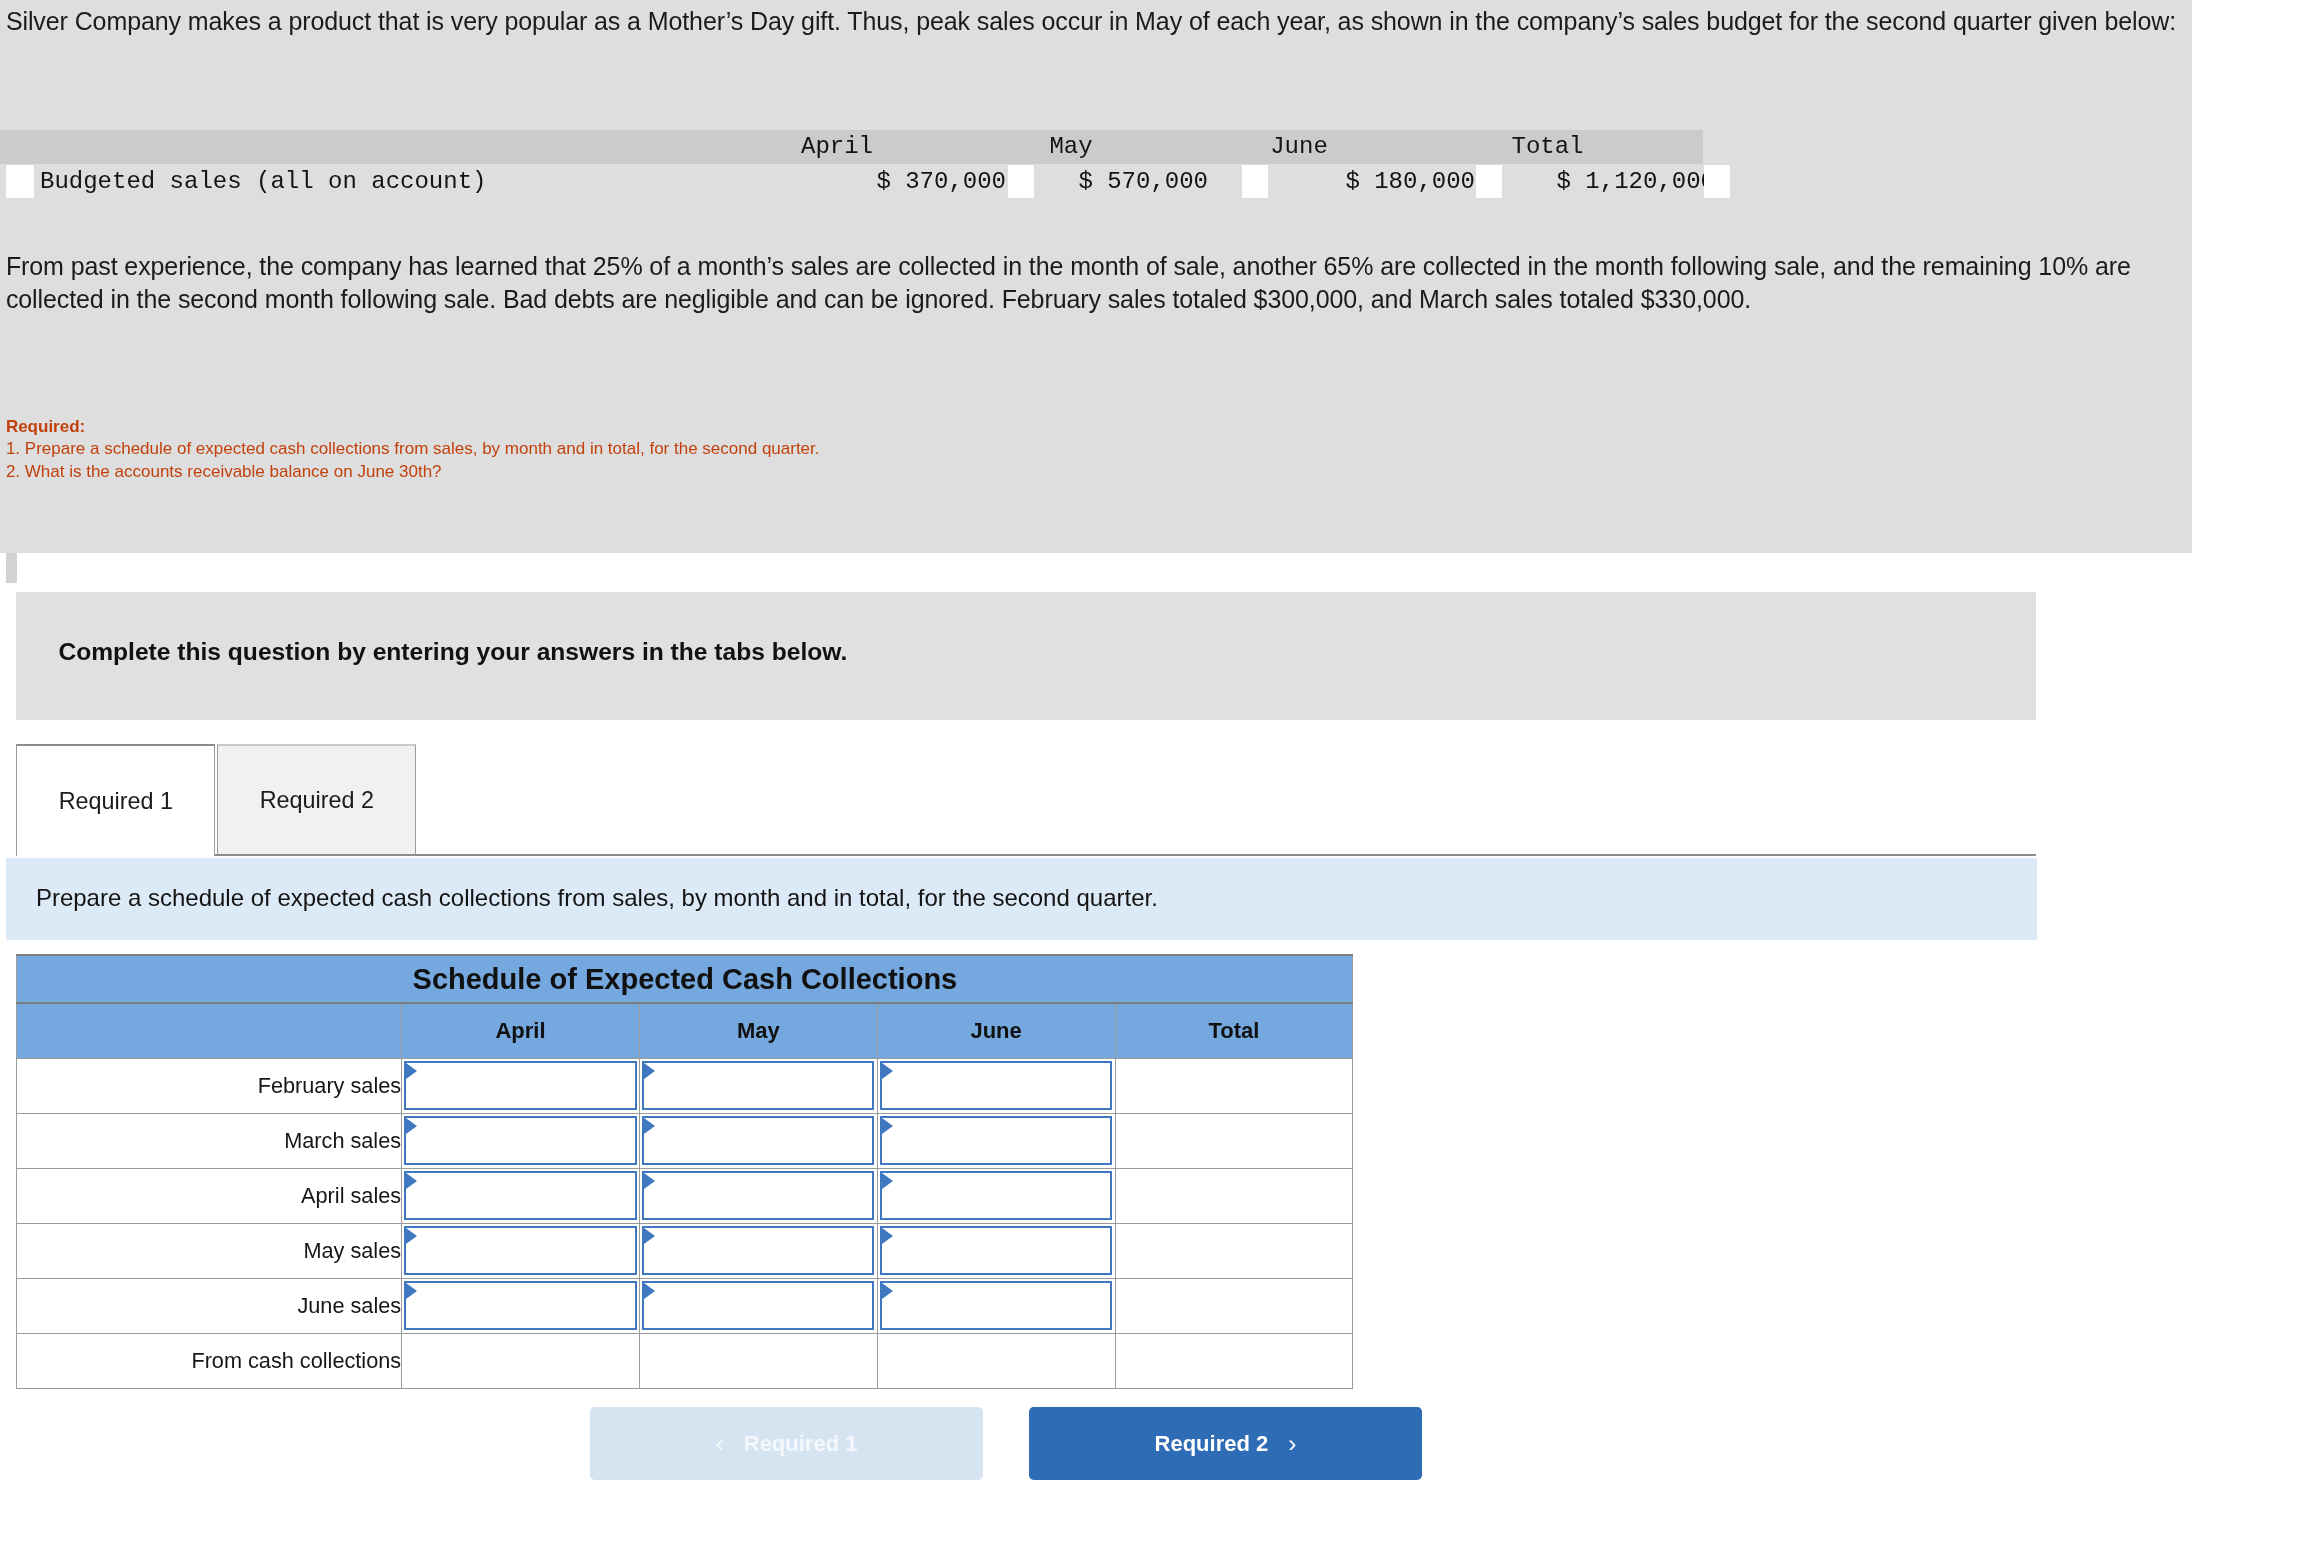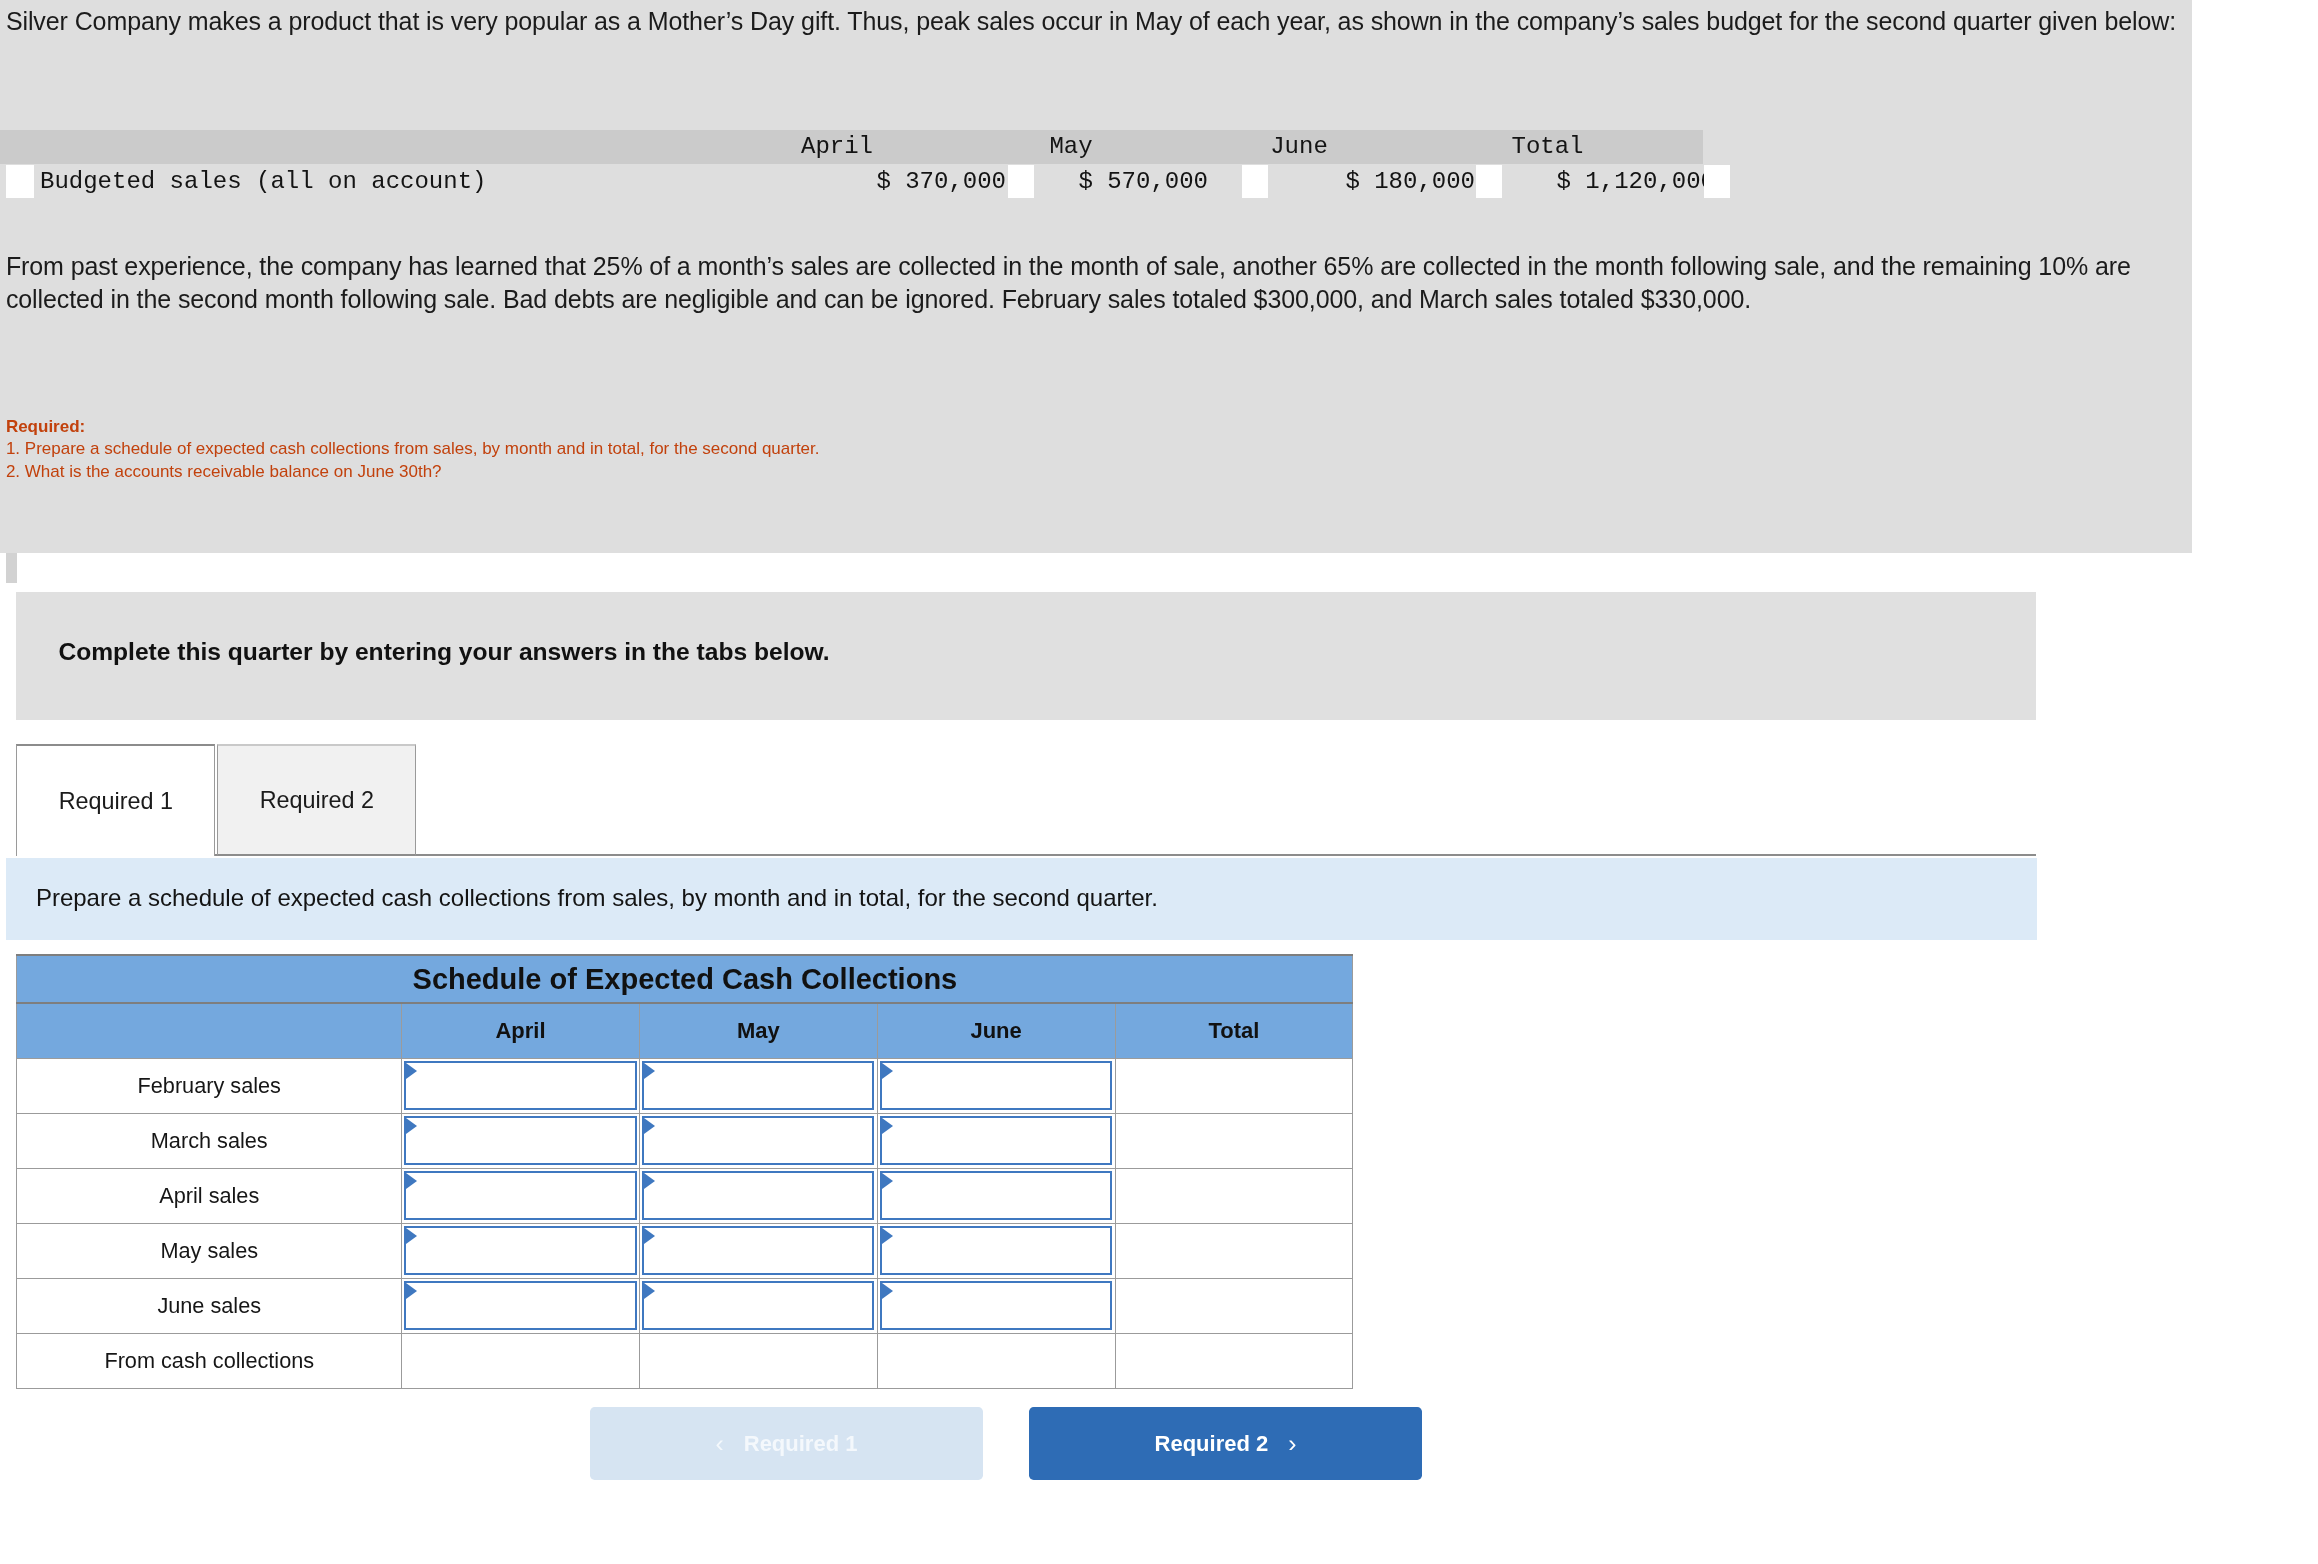--- a/index.html
+++ b/index.html
@@ -160,21 +160,21 @@
     background: #74a8de;
     text-align: center;
     font-weight: bold !important;
     font-size: 22px;
     height: 51px !important;
     border-top: 2.9px solid #7e7e7e !important;
     color: #111111;
   }
   .sched-corner { background: #74a8de; border-top: 2.9px solid #7e7e7e !important; }
   .rowlabel {
-    text-align: center;
+    text-align: right;
     padding-left: 10.5px;
     width: 385px;
   }
   .mcell { width: 238px; position: relative; padding: 0; }
   .tcell { width: 238px; }
 
   .inputbox {
     position: absolute;
     left: 2.3px; top: 2.3px; right: 2.3px; bottom: 2.3px;
     border: 2.3px solid #3f78c0;
@@ -246,21 +246,21 @@
   <div id="required-block">
     <span id="required-label">Required:</span>
     <span>1. Prepare a schedule of expected cash collections from sales, by month and in total, for the second quarter.</span><br>
     <span>2. What is the accounts receivable balance on June 30th?</span>
   </div>
 </div>
 
 <div id="panel-tail"></div>
 
 <div id="complete-box">
-  <div id="complete-text">Complete this quarter by entering your answers in the tabs below.</div>
+  <div id="complete-text">Complete this question by entering your answers in the tabs below.</div>
 </div>
 
 <div id="tabs-strip">
   <div id="tabs-baseline"></div>
   <div class="tab active">
     <span>Required 1</span>
   </div>
   <div class="tab inactive">
     <span>Required 2</span>
   </div>

